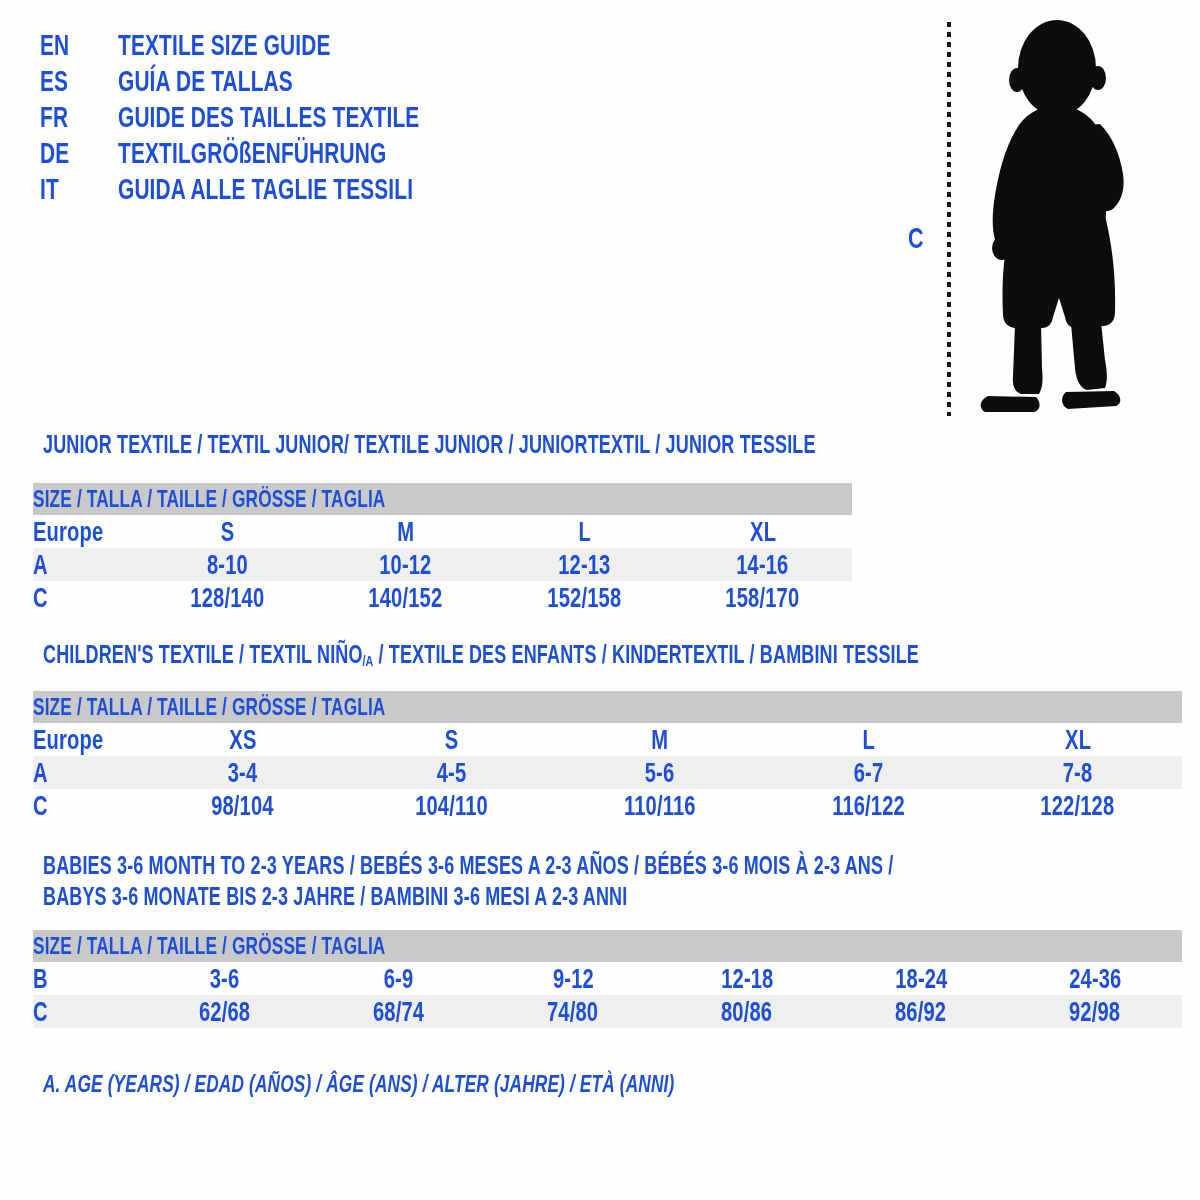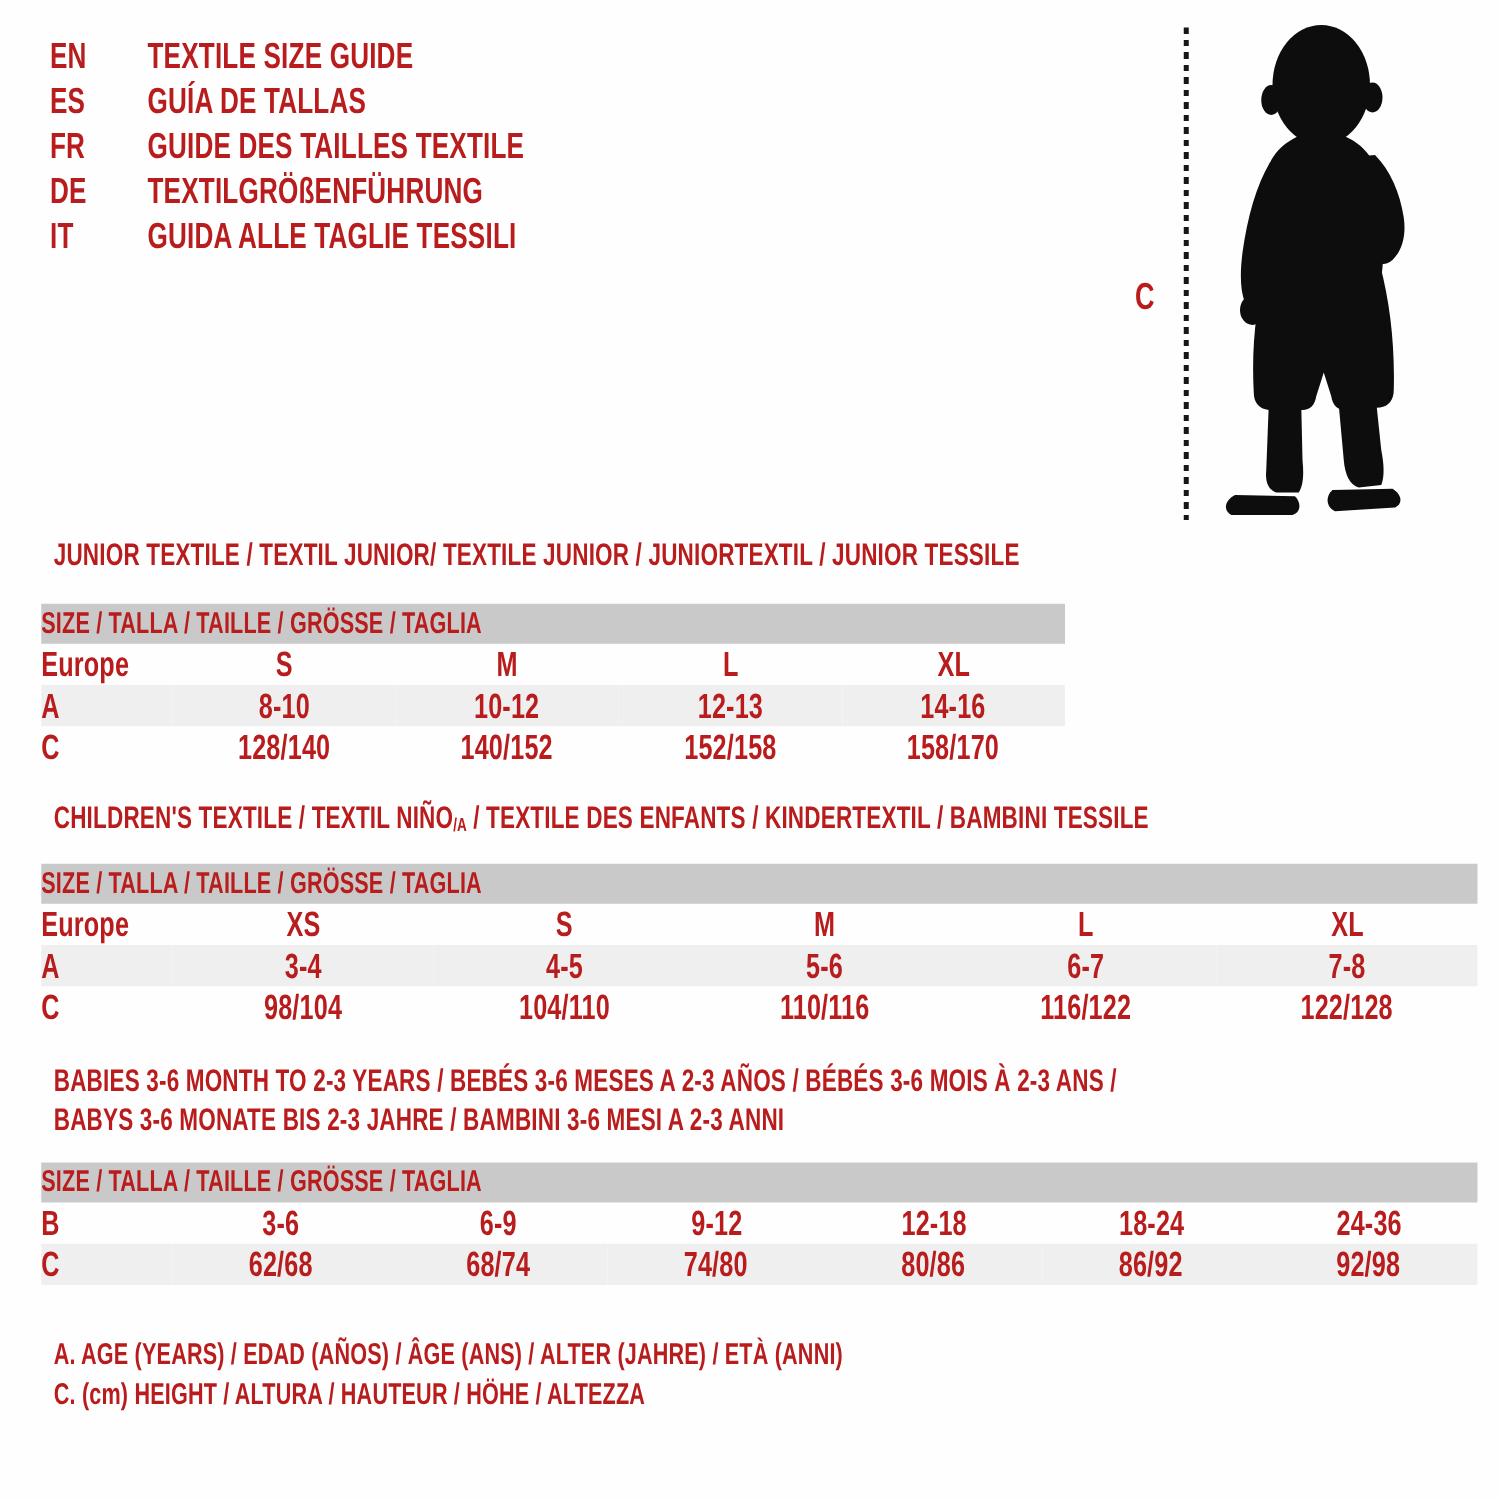--- a/index.html
+++ b/index.html
@@ -1,18 +1,18 @@
 <!DOCTYPE html>
 <html><head>
 <meta charset="utf-8">
 <style>
   html,body{margin:0;padding:0;background:#ffffff;}
   .page{
     position:relative;width:1200px;height:1200px;background:#fefefe;overflow:hidden;
-    font-family:"Liberation Sans", sans-serif;font-weight:700;color:#b91c1c;
+    font-family:"Liberation Sans", sans-serif;font-weight:700;color:#1d4ed8;
   }
   
   .cx{display:inline-block;transform:scaleX(0.72);transform-origin:0 50%;white-space:nowrap;letter-spacing:0.2px;}
   .cxc{display:inline-block;transform:scaleX(0.72);transform-origin:50% 50%;white-space:nowrap;letter-spacing:0.2px;}
 
   
   .lang-block{position:absolute;left:40px;top:27px;}
   .lang-row{position:relative;height:36px;line-height:36px;font-size:29px;}
   .lang-row .code{position:absolute;left:0;top:0;line-height:36px;}
   .lang-row .lbl{position:absolute;left:78px;top:0;line-height:36px;}
@@ -30,21 +30,21 @@
   
   table.sizes{position:absolute;border-collapse:collapse;table-layout:fixed;}
   table.sizes td{padding:0;vertical-align:middle;font-size:28px;}
   tr.bar td{background:#c9c9c9;height:32px;font-size:24px;}
   tr.r{height:33px;}
   tr.alt td{background:#efefef;}
   td.lbl{text-align:left;padding-left:9px;}
   td.val{text-align:center;}
 
   
-  .legend{position:absolute;left:43px;top:1068px;}
+  .legend{position:absolute;left:43px;top:1068px;font-style:italic;}
   .legend-line{height:32px;line-height:32px;font-size:24px;}
 </style>
 </head>
 <body>
 
 <div class="page">
 
   <header class="lang-block">
     <div class="lang-row">
       <span class="cx code">EN</span>
@@ -205,16 +205,15 @@
       <td class="val"><span class="cxc">74/80</span></td>
       <td class="val"><span class="cxc">80/86</span></td>
       <td class="val"><span class="cxc">86/92</span></td>
       <td class="val"><span class="cxc">92/98</span></td>
     </tr>
   </tbody>
     </table>
 
   <div class="legend">
     <div class="legend-line"><span class="cx">A. AGE (YEARS) / EDAD (AÑOS) / ÂGE (ANS) / ALTER (JAHRE) / ETÀ (ANNI)</span></div>
-    <div class="legend-line"><span class="cx">C. (cm) HEIGHT / ALTURA / HAUTEUR / HÖHE / ALTEZZA</span></div>
   </div>
 
 </div>
 
 </body></html>

